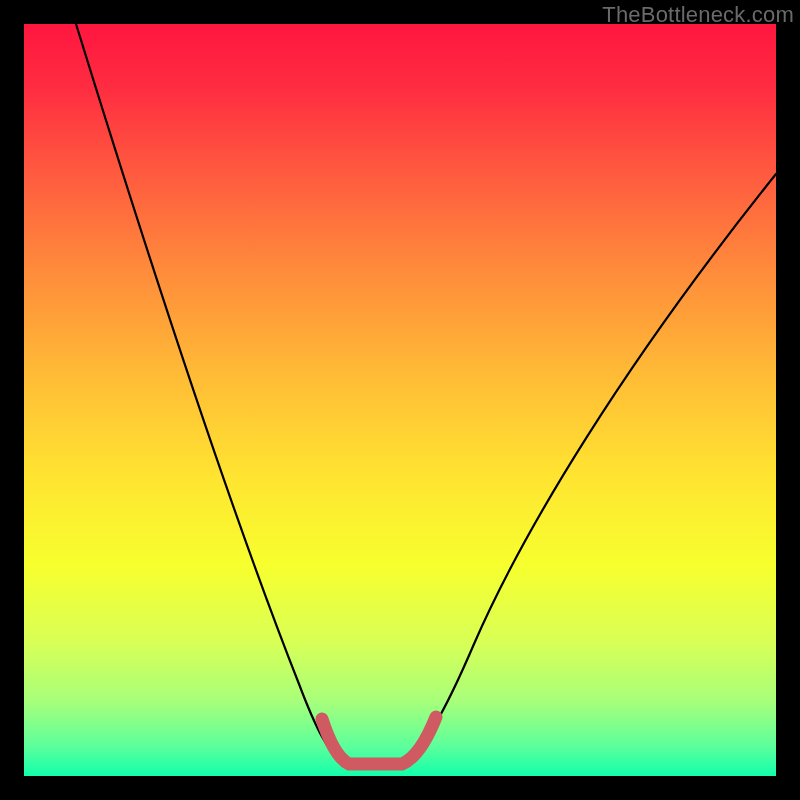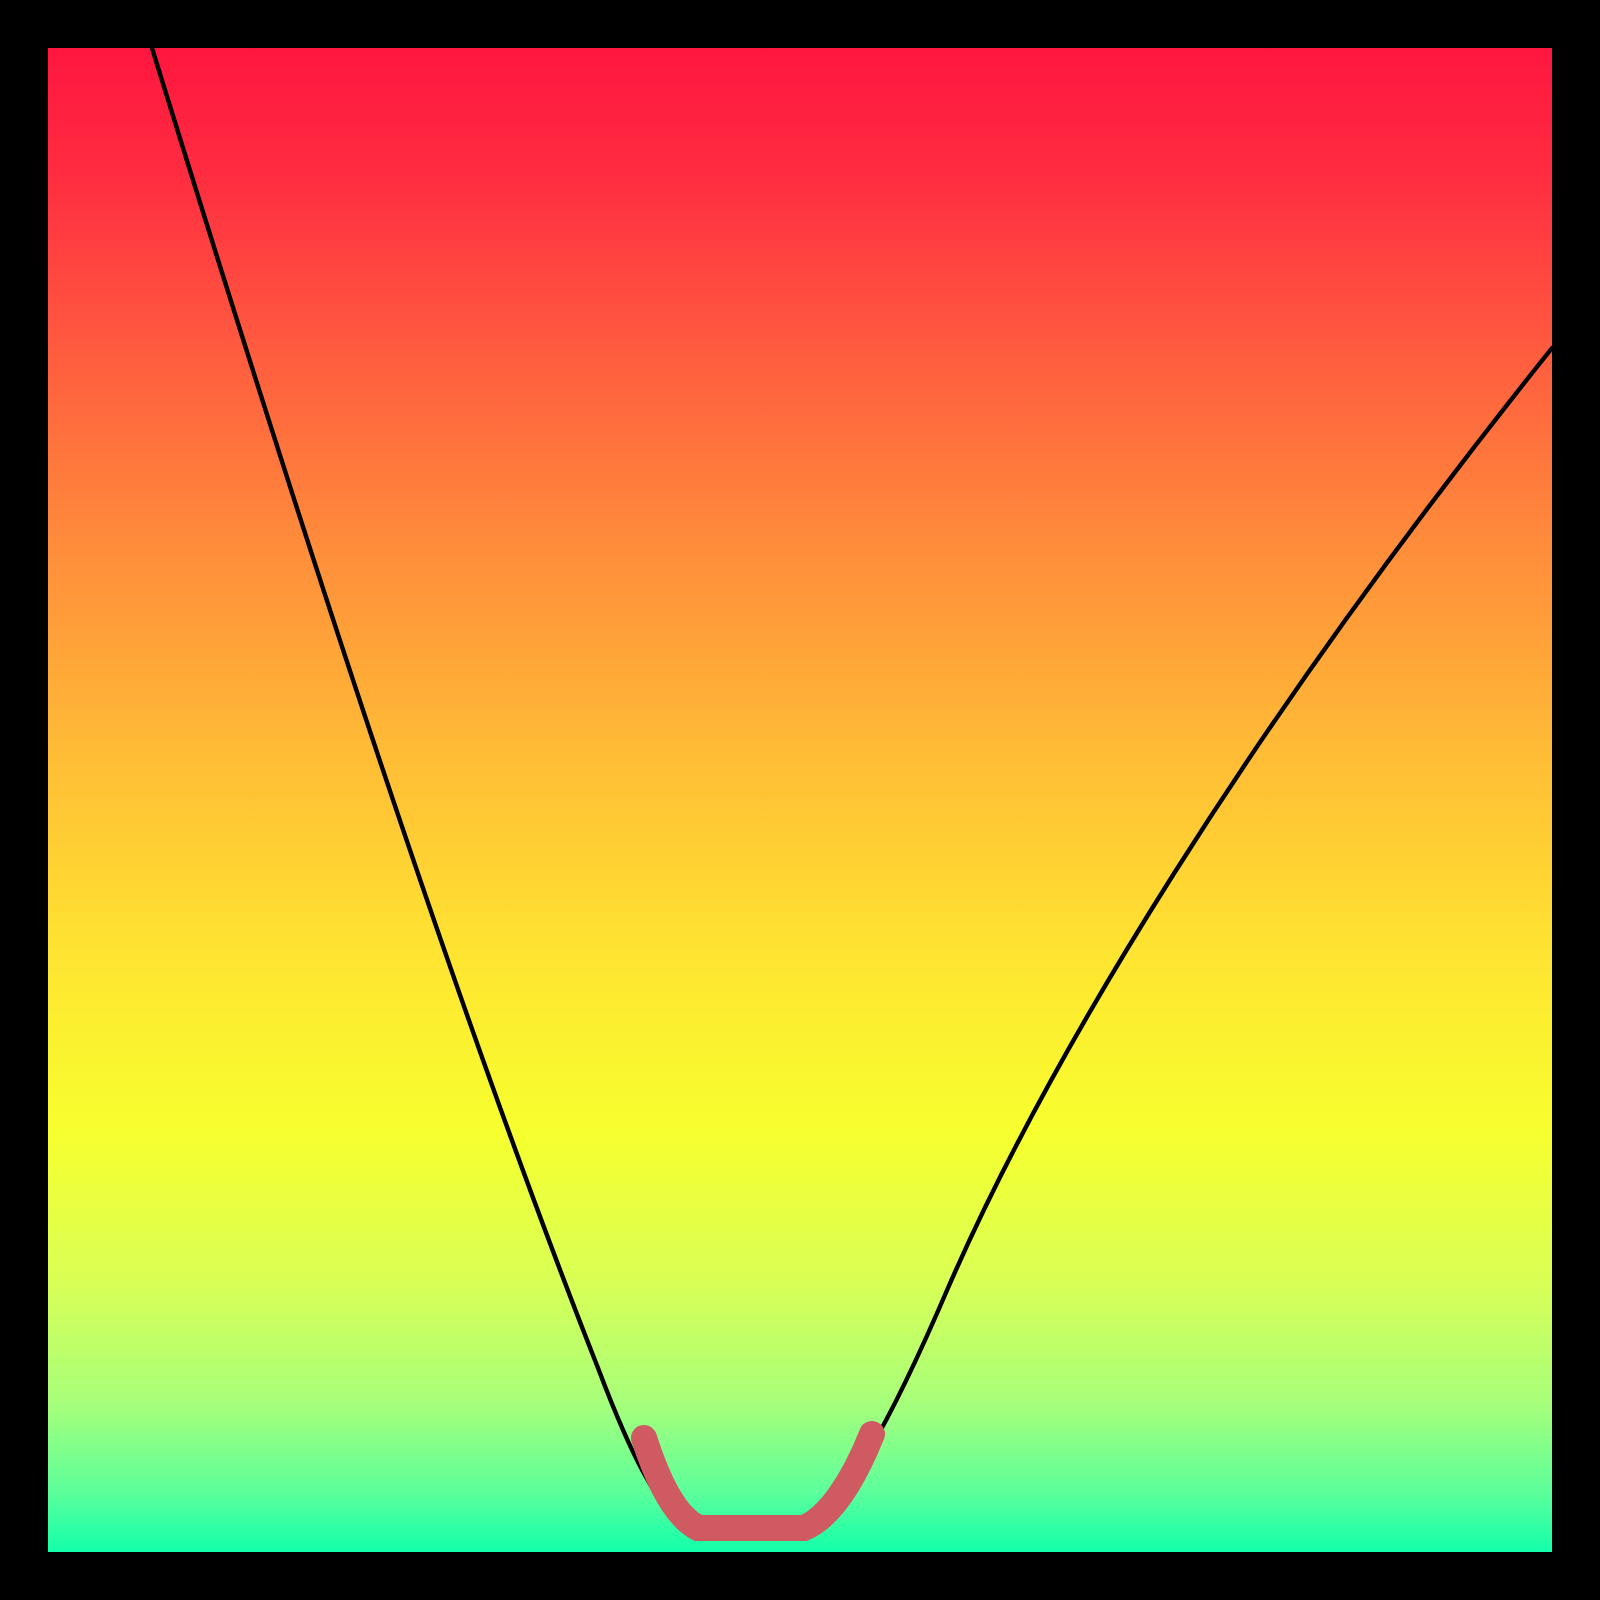--- a/index.html
+++ b/index.html
@@ -76,13 +76,14 @@
                C 398 728, 420 690, 450 620
                C 500 505, 600 340, 752 150" fill="none" stroke="#000" stroke-width="2.2" stroke-linecap="round"></path>
 
       <path d="M 298 695
                C 306 720, 315 735, 325 740
                L 378 740
                C 390 735, 402 718, 412 693" fill="none" stroke="#cf5a62" stroke-width="13" stroke-linecap="round"></path>
     </svg>
   </div>
 
+  <div class="watermark">TheBottleneck.com</div>
 </div>
 
 </body></html>

